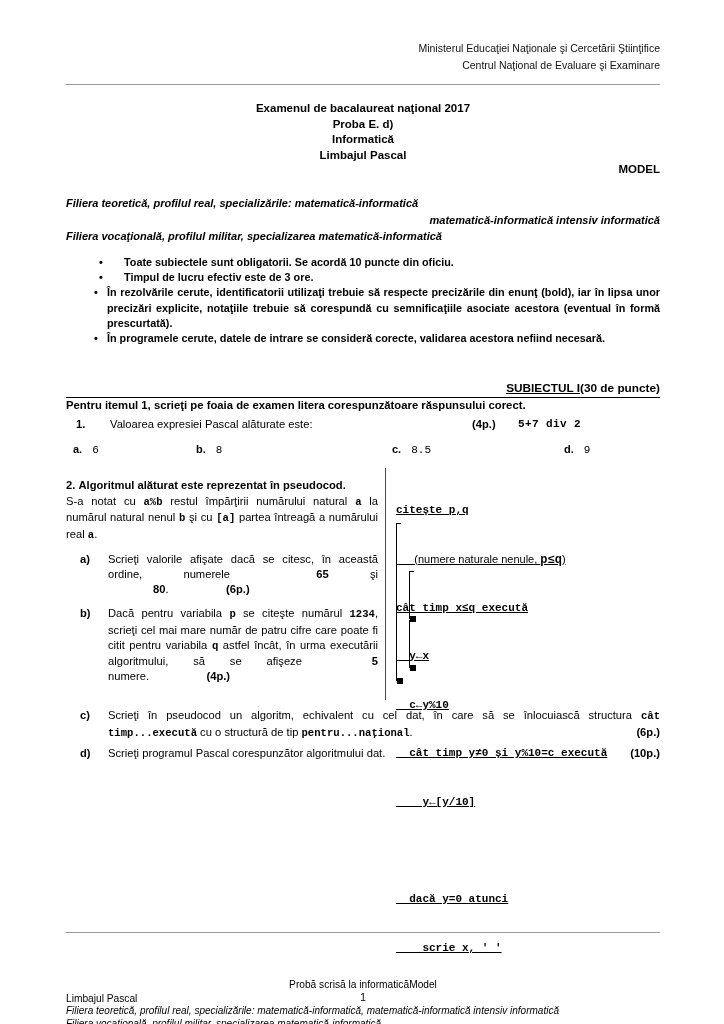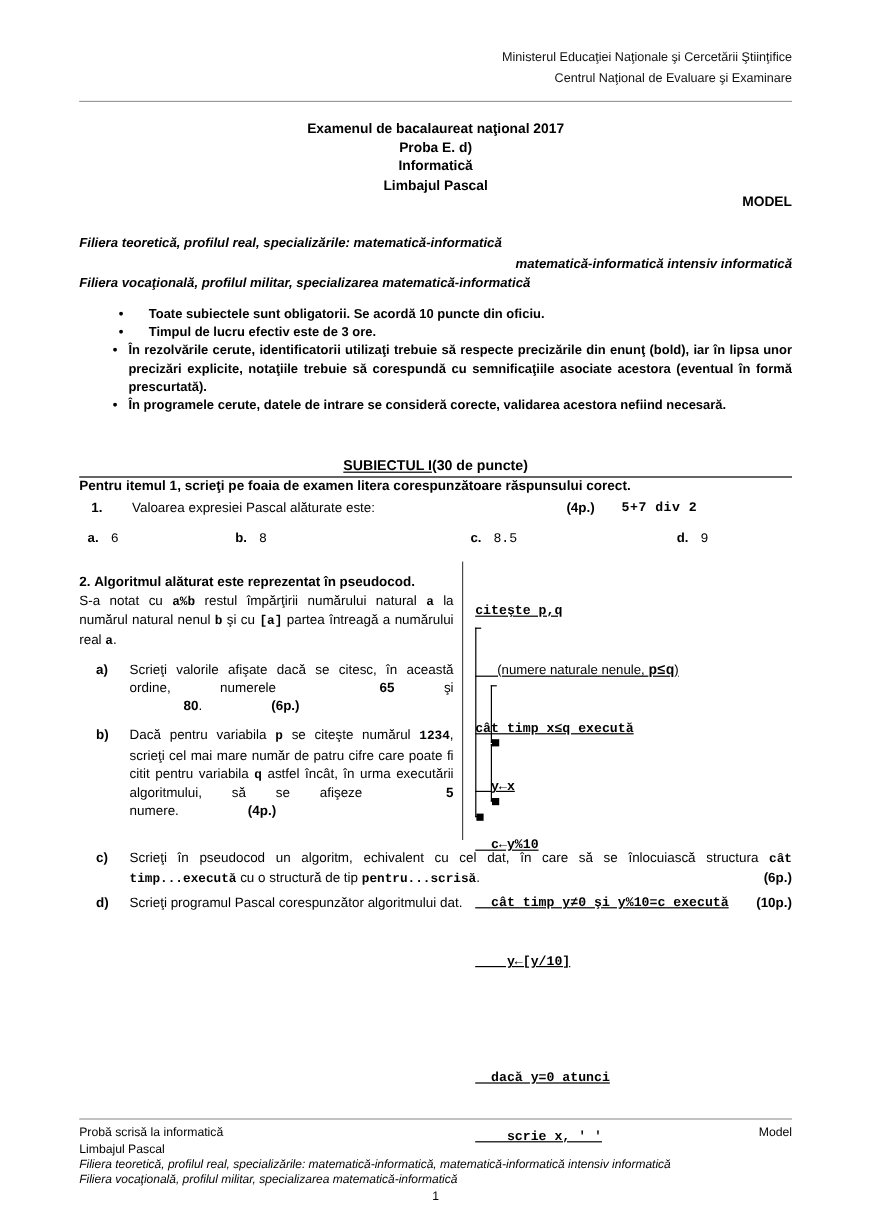--- a/index.html
+++ b/index.html
@@ -102,21 +102,21 @@
   .subiect-row {
     position: absolute;
     left: 66px;
     top: 381px;
     width: 594px;
     border-bottom: 1.6px solid #000;
     font-weight: bold;
     font-size: 11.8px;
     line-height: 15px;
     display: flex;
-    justify-content: center;
+    justify-content: flex-end;
     padding-bottom: 1px;
   }
   .subiect-row .left { text-decoration: underline; }
   .pentru {
     position: absolute;
     left: 66px;
     top: 399px;
     width: 594px;
     font-weight: bold;
     font-size: 11.3px;
@@ -291,21 +291,22 @@
   .footer {
     position: absolute;
     left: 66px;
     top: 938px;
     width: 594px;
     font-size: 10.2px;
     line-height: 13.5px;
   }
   .footer .f-row {
     display: flex;
-    justify-content: space-between;
+    justify-content: center;
+    margin-top: 40px;
   }
   .footer .f-ital {
     font-style: italic;
     font-size: 10px;
     line-height: 12.5px;
   }
   .pageno {
     position: absolute;
     left: 66px;
     top: 992px;
@@ -427,21 +428,21 @@
     <div class="sqr" style="left:14px; top:146px;"></div>
 
     
     <div class="brk" style="left:13px; top:150px; height:48px;"></div>
     <div class="sqr" style="left:14px; top:195px;"></div>
   </div>
 
   <div class="item-cd" style="top:708px;">
     <div class="row">
       <span class="lbl">c)</span>
-      <span>Scrieţi în pseudocod un algoritm, echivalent cu cel dat, în care să se înlocuiască structura </span><span class="mono">cât timp...execută</span><span> cu o structură de tip </span><span class="mono">pentru...scrisă</span><span>.</span><span class="ptsr">(6p.)</span>
+      <span>Scrieţi în pseudocod un algoritm, echivalent cu cel dat, în care să se înlocuiască structura </span><span class="mono">cât timp...execută</span><span> cu o structură de tip </span><span class="mono">pentru...naţional</span><span>.</span><span class="ptsr">(6p.)</span>
     </div>
   </div>
 
   <div class="item-cd" style="top:746px;">
     <div class="row">
       <span class="lbl">d)</span>
       <span>Scrieţi programul Pascal corespunzător algoritmului dat.</span><span class="ptsr">(10p.)</span>
     </div>
   </div>
 

